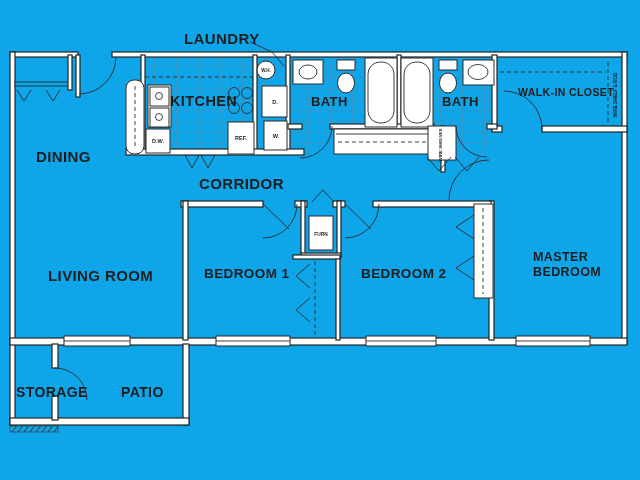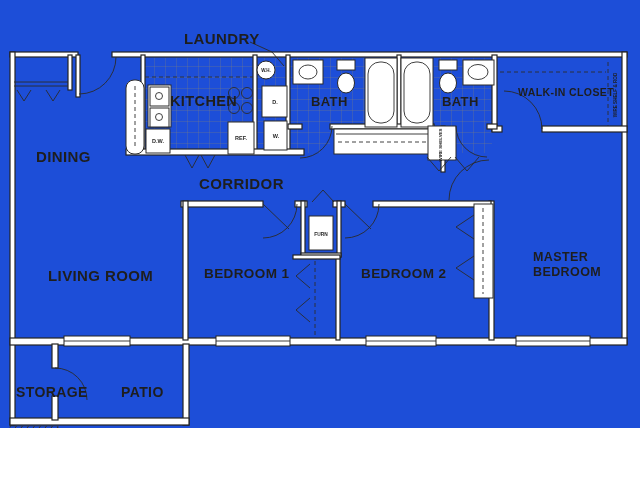--- a/index.html
+++ b/index.html
@@ -1,16 +1,16 @@
 <!DOCTYPE html>
 <html><head>
 <meta charset="utf-8">
 <style>
   html,body{margin:0;padding:0;background:#ffffff;}
-  .page{width:640px;height:428px;background:#1d4ed8;position:relative;overflow:hidden;}
+  .page{width:640px;height:480px;background:#0ea5e9;position:relative;overflow:hidden;}
   svg{display:block;}
   .wall{fill:#ffffff;stroke:#242424;stroke-width:1.2;}
   .thin{fill:none;stroke:#2a2a2a;stroke-width:0.9;}
   .dash{fill:none;stroke:#2e2e2e;stroke-width:0.9;stroke-dasharray:4 3;}
   .fix{fill:#ffffff;stroke:#2a2a2a;stroke-width:1;}
   .win{fill:#ffffff;stroke:#242424;stroke-width:1;}
   .lbl{font-family:"Liberation Sans",sans-serif;font-weight:700;fill:#1e1e1e;letter-spacing:0.4px;}
   .tiny{font-family:"Liberation Sans",sans-serif;font-weight:700;fill:#1e1e1e;letter-spacing:0;}
 </style>
 </head>

